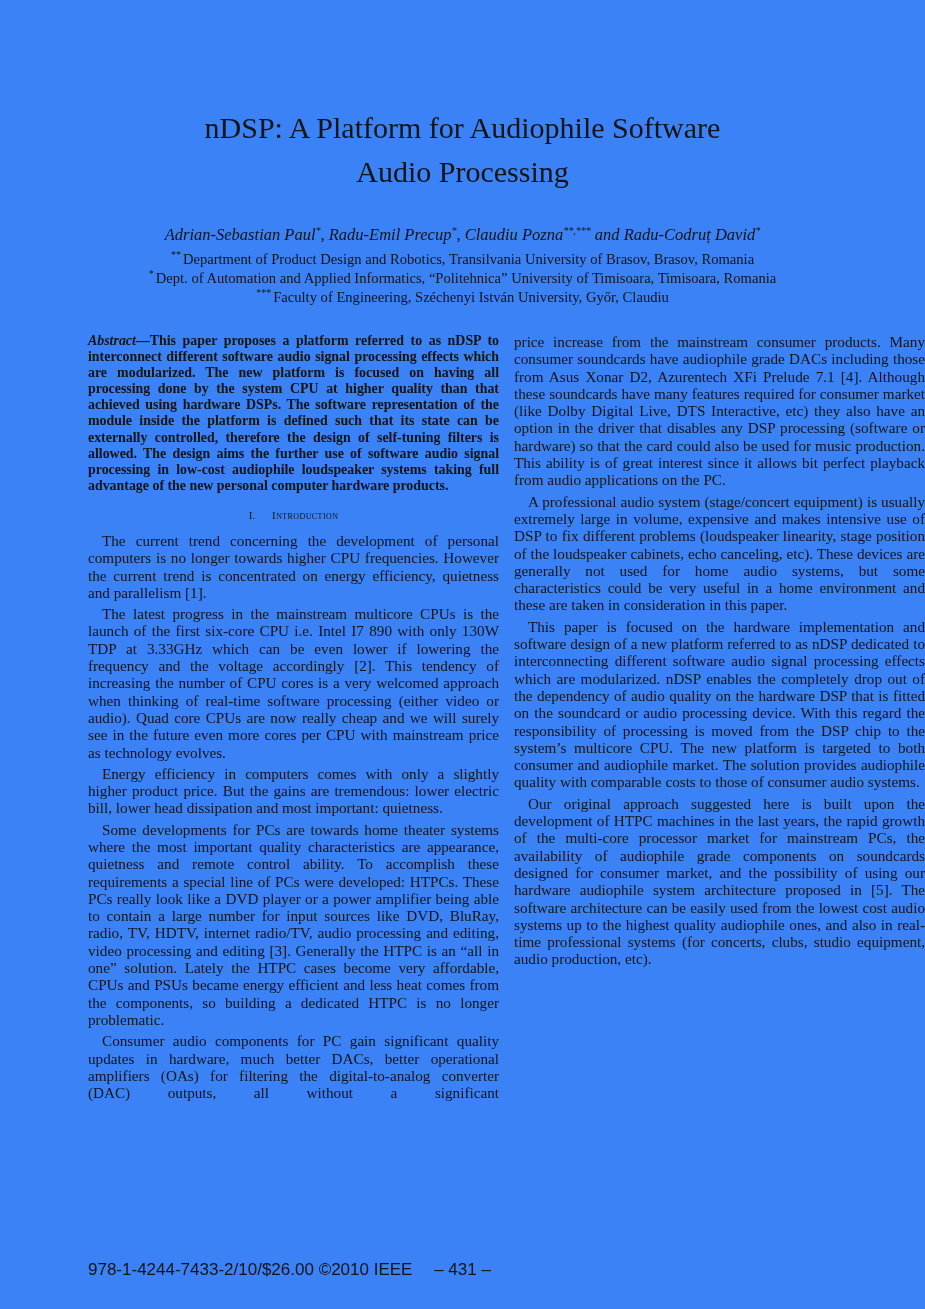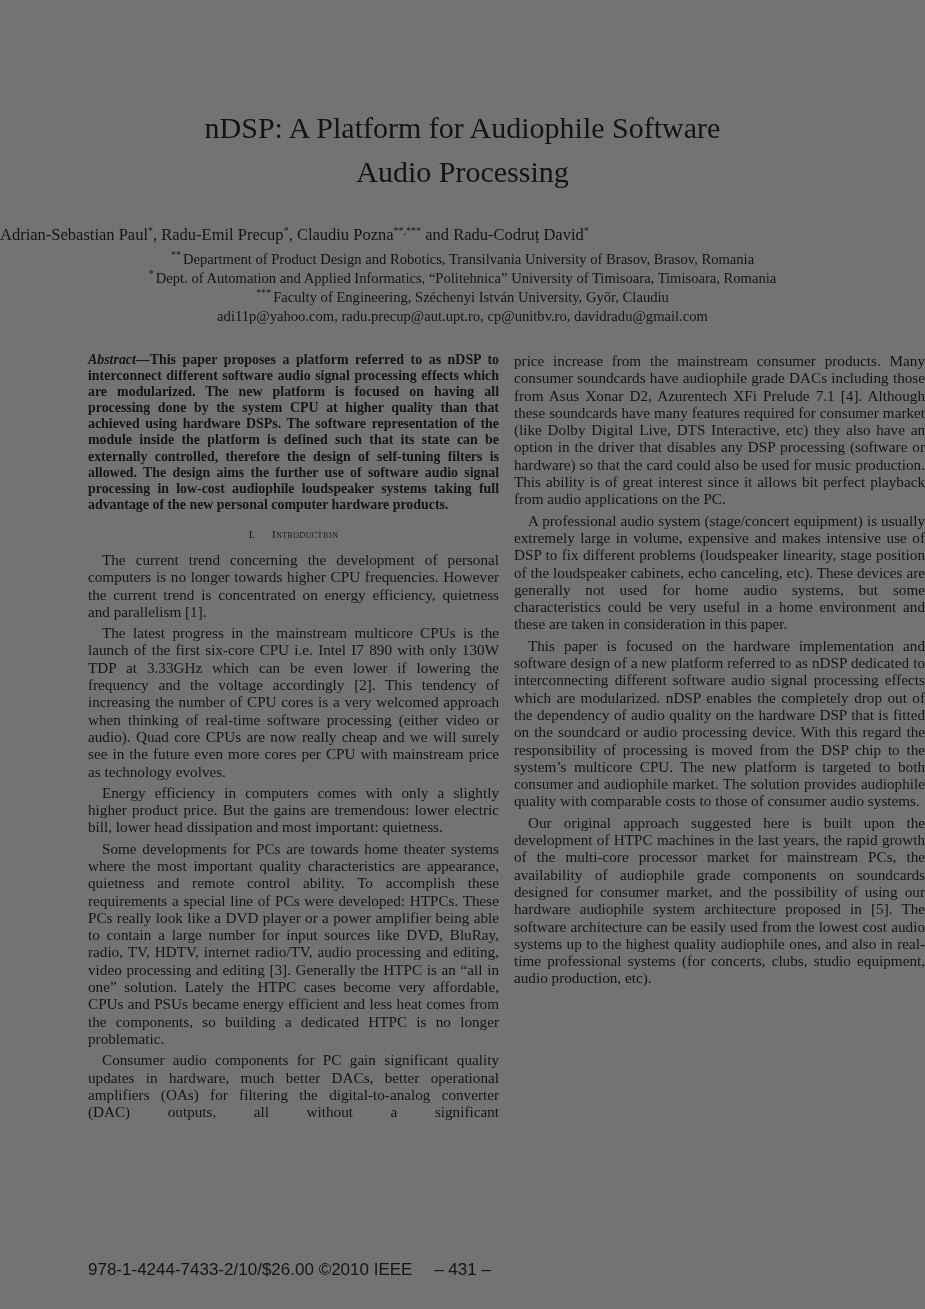--- a/index.html
+++ b/index.html
@@ -12,39 +12,40 @@
     height: 1309px;
     position: relative;
     font-family: "Liberation Serif", serif;
     color: #141414;
     overflow: hidden;
   }
   .page {
     position: relative;
     width: 925px;
     height: 1309px;
-    background: #737373;
+    background: #3b82f6;
   }
 
   
   .title {
     margin: 0;
     padding-top: 106px;
     text-align: center;
     font-size: 30px;
     line-height: 44px;
     font-weight: normal;
   }
 
   
   .authors {
     margin-top: 31px;
-    text-align: left;
+    text-align: center;
     font-size: 16.5px;
     line-height: 20px;
+    font-style: italic;
   }
   .authors sup, .affil sup {
     font-size: 10px;
     line-height: 0;
     vertical-align: super;
   }
 
   
   .affiliations {
     margin-top: 5px;
@@ -130,21 +131,20 @@
   </h1>
 
   <div class="authors">
     <span><span>Adrian-Sebastian Paul</span><sup>*</sup><span>, </span></span><span><span>Radu-Emil Precup</span><sup>*</sup><span>, </span></span><span><span>Claudiu Pozna</span><sup>**,***</sup><span> and </span></span><span><span>Radu-Codruț David</span><sup>*</sup></span>
   </div>
 
   <div class="affiliations">
     <div class="affil"><sup>**</sup><span class="affil-text">Department of Product Design and Robotics, Transilvania University of Brasov, Brasov, Romania</span></div>
     <div class="affil"><sup>*</sup><span class="affil-text">Dept. of Automation and Applied Informatics, “Politehnica” University of Timisoara, Timisoara, Romania</span></div>
     <div class="affil"><sup>***</sup><span class="affil-text">Faculty of Engineering, Széchenyi István University, Győr, Claudiu</span></div>
-    <div class="affil">adi11p@yahoo.com, radu.precup@aut.upt.ro, cp@unitbv.ro, davidradu@gmail.com</div>
   </div>
 
   <div class="columns">
 
     <div class="col">
       <p class="abstract"><span class="abstract-label">Abstract</span><span>—</span><span>This paper proposes a platform referred to as nDSP to interconnect different software audio signal processing effects which are modularized. The new platform is focused on having all processing done by the system CPU at higher quality than that achieved using hardware DSPs. The software representation of the module inside the platform is defined such that its state can be externally controlled, therefore the design of self-tuning filters is allowed. The design aims the further use of software audio signal processing in low-cost audiophile loudspeaker systems taking full advantage of the new personal computer hardware products.</span></p>
 
       <h2 class="section-heading"><span class="sec-num">I.</span><span class="sec-title">Introduction</span></h2>
 
       <p>The current trend concerning the development of personal computers is no longer towards higher CPU frequencies. However the current trend is concentrated on energy efficiency, quietness and parallelism [1].</p>

